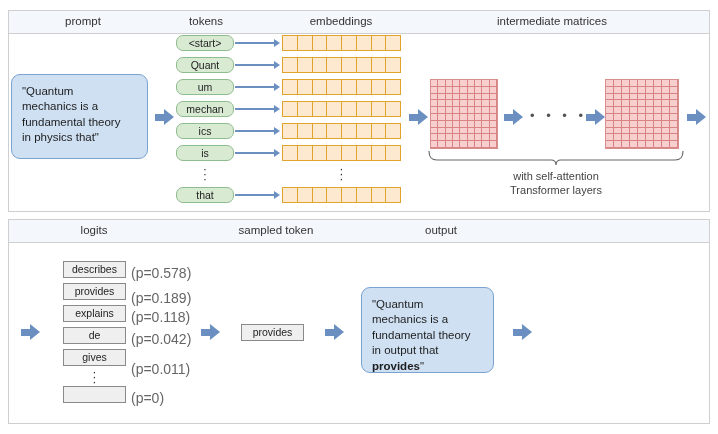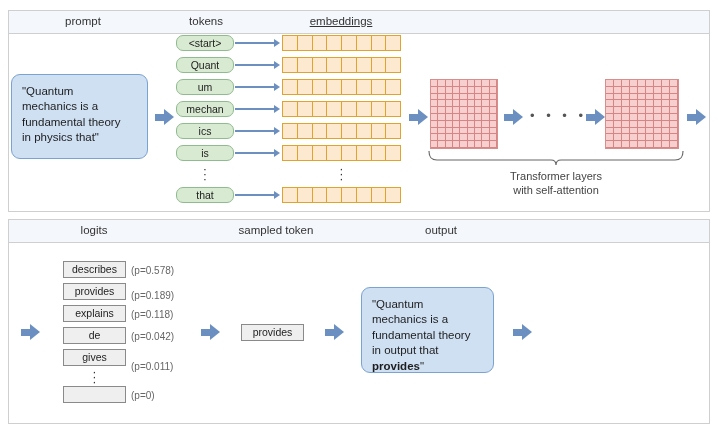--- a/index.html
+++ b/index.html
@@ -150,21 +150,21 @@
     box-sizing:border-box;
     font-size:10.5px;
     line-height:15px;
     text-align:center;
     color:#1d1d1d;
     white-space:nowrap;
   }
   .logit-p{
     position:absolute;
     left:122px;
-    font-size:10px;
+    font-size:14px;
     color:#666;
     white-space:nowrap;
   }
   #sampled-box{
     position:absolute;
     left:232px;top:104px;width:63px;height:17px;
     background:#efefef;
     border:1px solid #8a8a8a;
     box-sizing:border-box;
     font-size:10.5px;
@@ -184,21 +184,22 @@
   }
 </style>
 </head>
 <body>
 
 <div class="panel" id="panel-top">
 
   <div class="hdr-band"></div>
   <div class="hdr-label" style="left:74px;">prompt</div>
   <div class="hdr-label" style="left:197px;">tokens</div>
-  <div class="hdr-label" style="left:332px;text-decoration:underline;">embeddings</div>
+  <div class="hdr-label" style="left:332px;">embeddings</div>
+  <div class="hdr-label" style="left:543px;">intermediate matrices</div>
 
   <div class="bubble" id="prompt-bubble">
     <div>"Quantum</div>
     <div>mechanics is a</div>
     <div>fundamental theory</div>
     <div>in physics that"</div>
   </div>
 
   <div style="position:absolute;left:146px;top:98px;">
     <div class="arrow-body" style="left:0;top:4.5px;width:10px;"></div>
@@ -532,22 +533,22 @@
     <div class="arrow-body" style="left:0;top:4.5px;width:10px;"></div>
     <div class="arrow-head" style="left:9px;top:0;"></div>
   </div>
 
   <div class="brace-wrap" style="left:418px;top:139px;">
     <svg width="258" height="16" viewBox="0 0 258 16">
       <path d="M2,1 C2,9 6,10 10,10 L124,10 C128,10 129,12 129,15 C129,12 130,10 134,10 L248,10 C252,10 256,9 256,1" fill="none" stroke="#666" stroke-width="1.2"></path>
     </svg>
   </div>
   <div class="caption" style="left:547px;top:158px;">
+    <div>with self-attention</div>
     <div>Transformer layers</div>
-    <div>with self-attention</div>
   </div>
 </div>
 
 <div class="panel" id="panel-bottom">
 
   <div class="hdr-band"></div>
   <div class="hdr-label" style="left:85px;">logits</div>
   <div class="hdr-label" style="left:267px;">sampled token</div>
   <div class="hdr-label" style="left:432px;">output</div>
 

